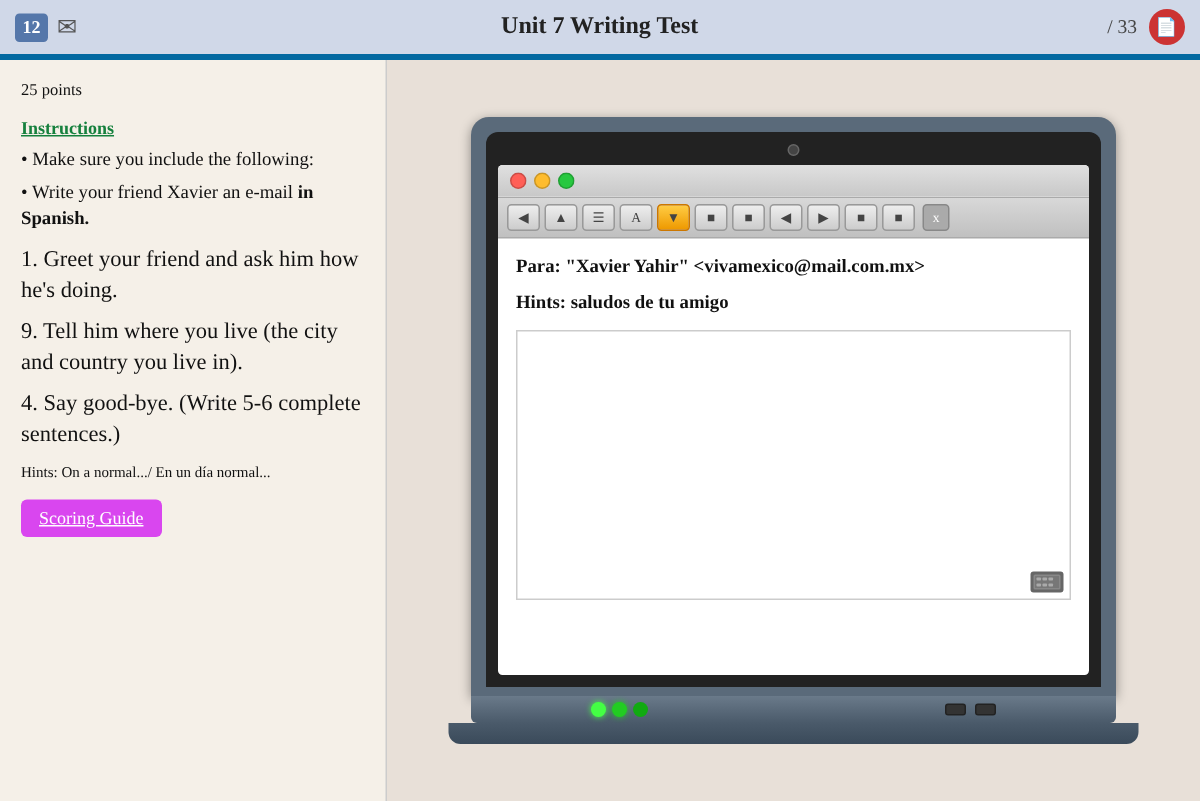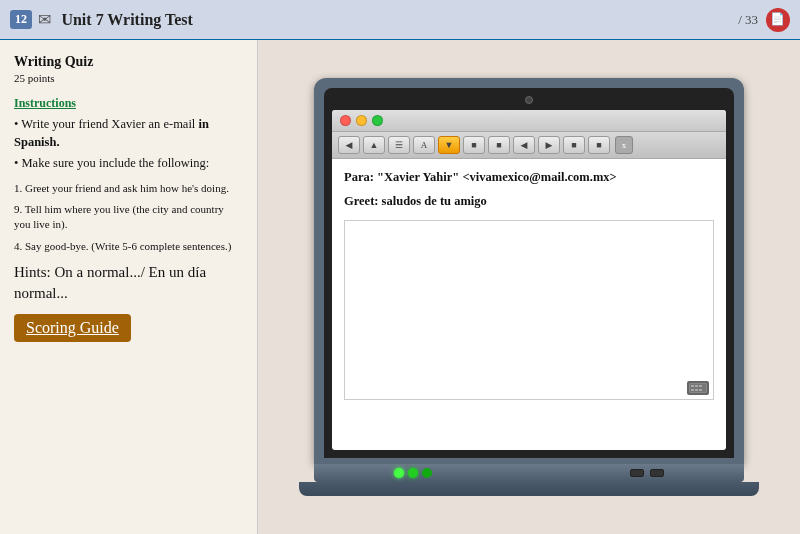--- a/index.html
+++ b/index.html
@@ -10,21 +10,21 @@
       font-family: Georgia, 'Times New Roman', serif;
       font-size: 13px;
       background: #e8e8e8;
     }
 
     
     .header {
       display: flex;
       align-items: center;
       background: #d0d8e8;
-      border-bottom: 1px solid #0369a1;
+      border-bottom: 4px solid #0369a1;
       padding: 6px 10px;
       height: 40px;
     }
     .header-badge {
       background: #5577aa;
       color: white;
       font-weight: bold;
       font-size: 12px;
       border-radius: 3px;
       padding: 2px 5px;
@@ -33,20 +33,21 @@
     .header-mail-icon {
       margin-right: 10px;
       font-size: 16px;
       color: #555;
     }
     .header-title {
       font-size: 16px;
       font-weight: bold;
       color: #222;
       flex: 1;
+      text-align: center;
     }
     .header-page {
       font-size: 13px;
       color: #444;
       margin-right: 8px;
     }
     .header-doc-icon {
       background: #cc3333;
       color: white;
       border-radius: 50%;
@@ -99,38 +100,38 @@
       line-height: 1.4;
     }
     .instruction-intro strong {
       font-weight: bold;
     }
     .numbered-list {
       margin-top: 8px;
       margin-bottom: 8px;
     }
     .numbered-item {
-      font-size: 11px;
+      font-size: 15px;
       color: #111;
       line-height: 1.4;
       margin-bottom: 6px;
     }
     .hints {
-      font-size: 15px;
+      font-size: 10px;
       color: #111;
       line-height: 1.4;
       margin-bottom: 10px;
     }
     .scoring-guide-btn {
-      background: #a16207;
+      background: #d946ef;
       color: white;
       border: none;
       border-radius: 4px;
       padding: 5px 12px;
-      font-size: 16px;
+      font-size: 12px;
       cursor: pointer;
       font-family: Georgia, serif;
       text-decoration: underline;
     }
 
     
     .right-panel {
       flex: 1;
       display: flex;
       align-items: center;
@@ -351,28 +352,27 @@
   <div class="header-badge">12</div>
   <div class="header-mail-icon">✉</div>
   <div class="header-title">Unit 7 Writing Test</div>
   <div class="header-page">/ 33</div>
   <div class="header-doc-icon">📄</div>
 </div>
 
 <div class="main">
 
   <div class="left-panel">
-    <div class="quiz-title">Writing Quiz</div>
     <div class="quiz-points">25 points</div>
 
     <div class="instructions-label">Instructions</div>
+    <div class="instruction-intro">• Make sure you include the following:</div>
     <div class="instruction-intro">
       <span>• Write your friend Xavier an e-mail </span><strong>in Spanish.</strong>
     </div>
-    <div class="instruction-intro">• Make sure you include the following:</div>
 
     <div class="numbered-list">
       <div class="numbered-item">1. Greet your friend and ask him how he's doing.</div>
       <div class="numbered-item">9. Tell him where you live (the city and country you live in).</div>
       <div class="numbered-item">4. Say good-bye. (Write 5-6 complete sentences.)</div>
     </div>
 
     <div class="hints">Hints: On a normal.../ En un día normal...</div>
 
     <button class="scoring-guide-btn">Scoring Guide</button>
@@ -406,21 +406,21 @@
               <div class="mac-tool-btn">■</div>
               <div class="mac-tool-btn-x">x</div>
             </div>
 
             <div class="mac-content">
               <div class="email-to">
                 <span>Para:</span>
                 <span>"Xavier Yahir" &lt;vivamexico@mail.com.mx&gt;</span>
               </div>
               <div class="email-subject">
-                <span>Greet:</span>
+                <span>Hints:</span>
                 <span>saludos de tu amigo</span>
               </div>
               <div class="email-body-area">
                 <div class="keyboard-icon">
                   <div class="keyboard-icon-inner">
                     <div class="key-dot"></div>
                     <div class="key-dot"></div>
                     <div class="key-dot"></div>
                     <div class="key-dot"></div>
                     <div class="key-dot"></div>

